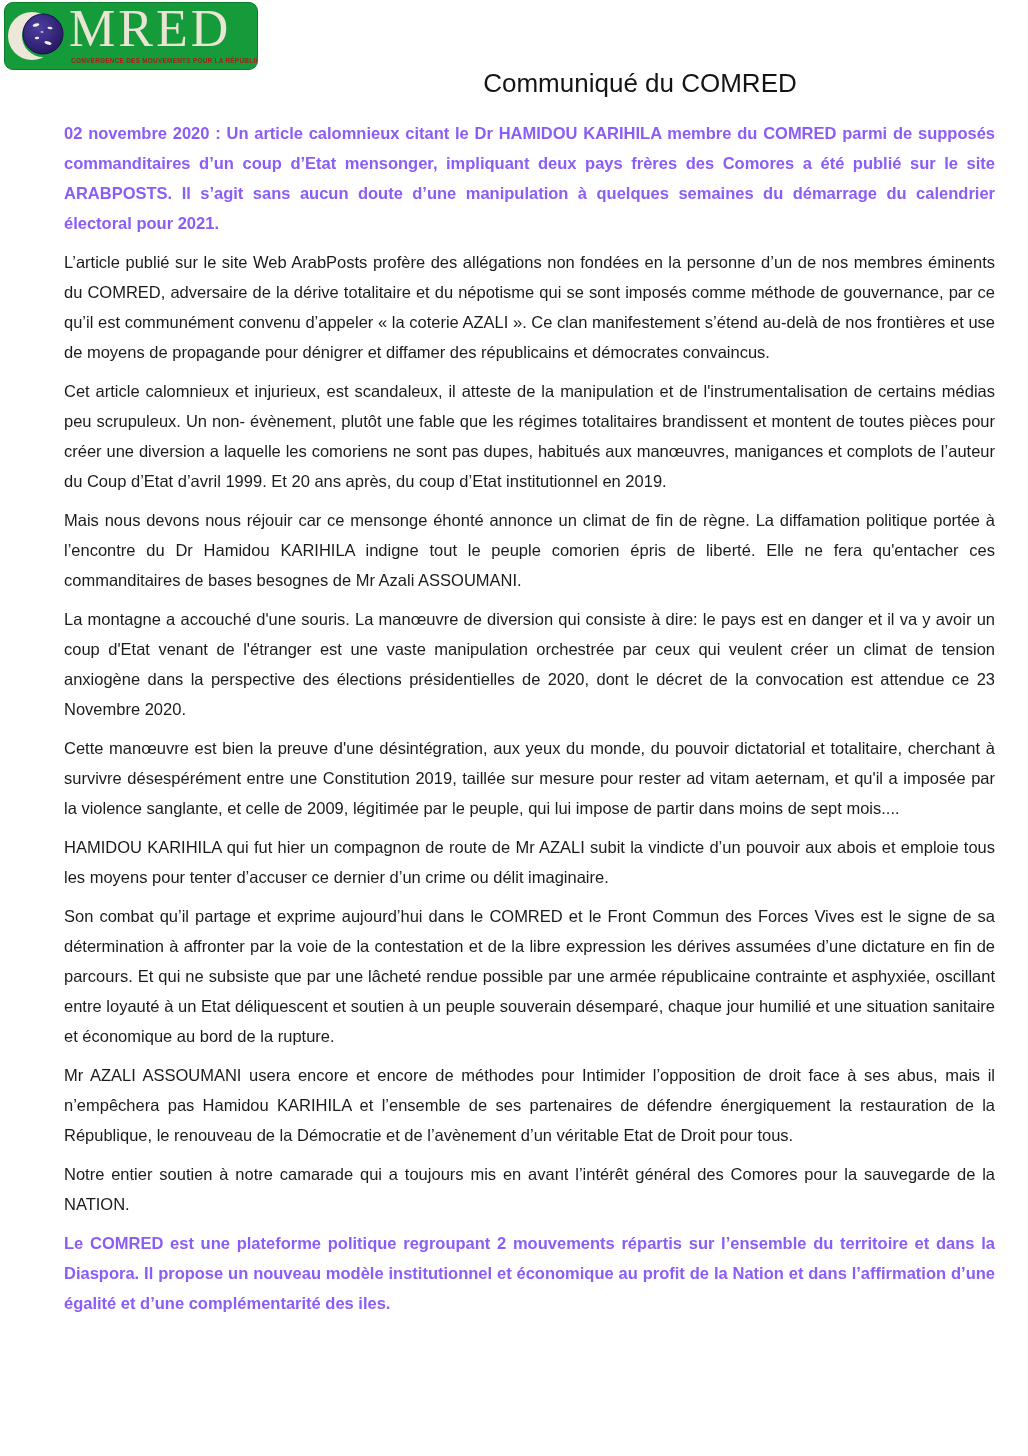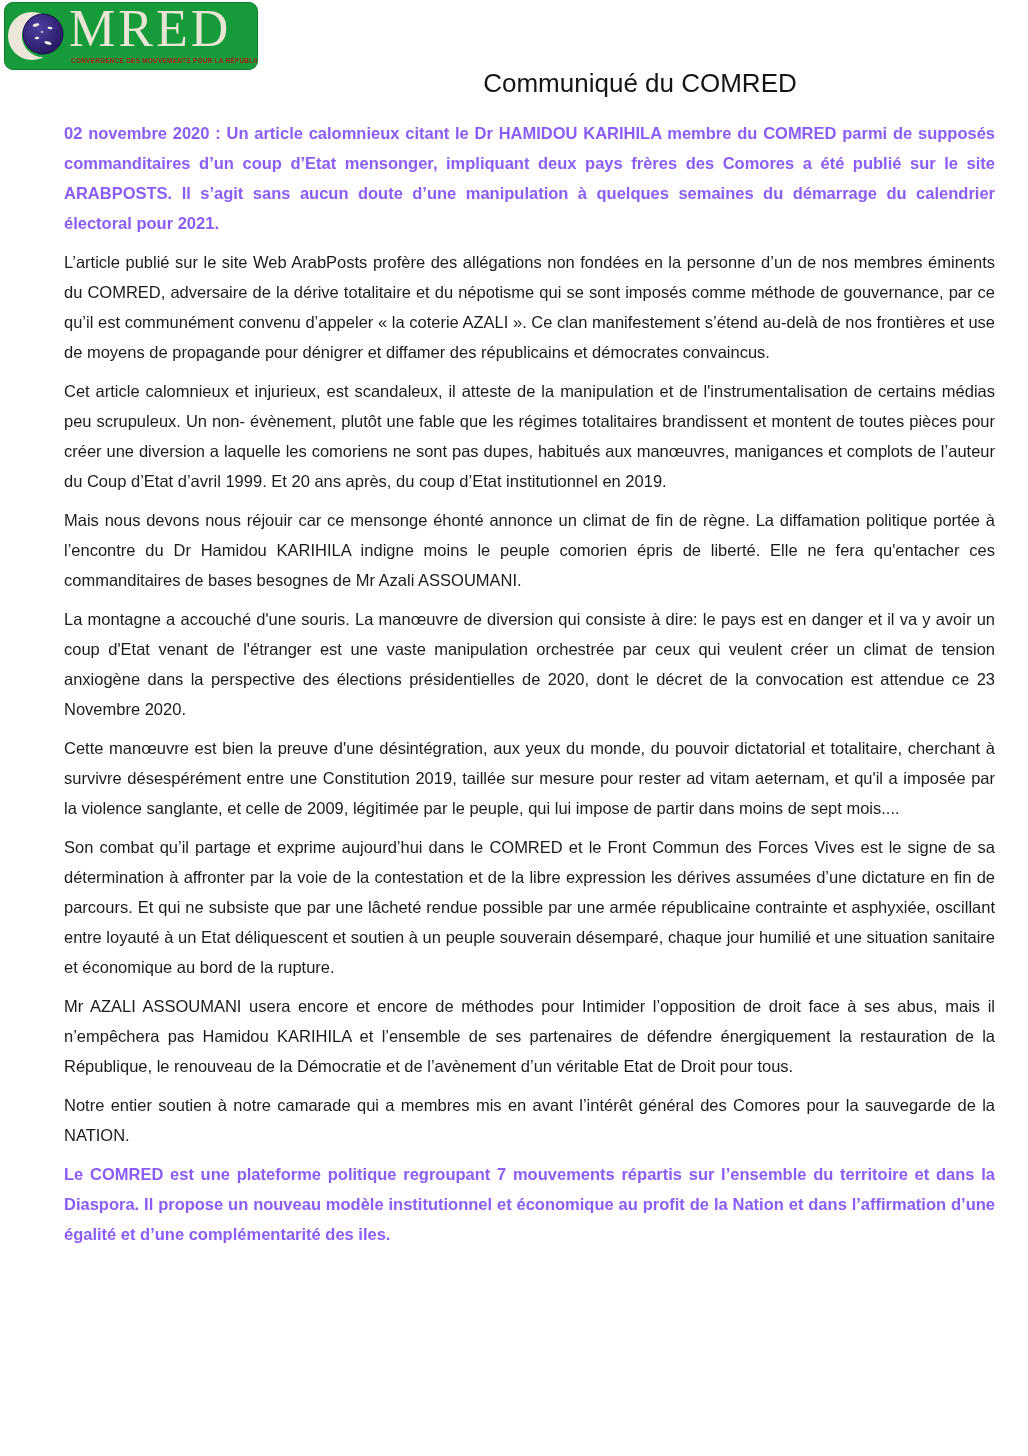--- a/index.html
+++ b/index.html
@@ -86,22 +86,23 @@
       <div class="logo-tagline">CONVERGENCE DES MOUVEMENTS POUR LA RÉPUBLIQUE ET L’ÉTAT DE DROIT</div>
     </div>
 
     <h1 class="title">Communiqué du COMRED</h1>
   </div>
 
   <div class="doc-body">
     <p class="para bold">02 novembre 2020 : Un article calomnieux citant le Dr HAMIDOU KARIHILA membre du COMRED parmi de supposés commanditaires d’un coup d’Etat mensonger, impliquant deux pays frères des Comores a été publié sur le site ARABPOSTS. Il s’agit sans aucun doute d’une manipulation à quelques semaines du démarrage du calendrier électoral pour 2021.</p>
     <p class="para">L’article publié sur le site Web ArabPosts profère des allégations non fondées en la personne d’un de nos membres éminents du COMRED, adversaire de la dérive totalitaire  et du népotisme qui se sont imposés comme méthode de gouvernance, par ce qu’il est communément convenu d’appeler « la coterie AZALI ». Ce clan manifestement s’étend au-delà de nos frontières et use de moyens de propagande pour dénigrer et diffamer des républicains et démocrates convaincus.</p>
     <p class="para">Cet article calomnieux et injurieux, est scandaleux, il atteste de la manipulation et de  l'instrumentalisation de certains médias peu scrupuleux. Un non- évènement, plutôt une fable que les régimes totalitaires brandissent et montent de toutes pièces pour créer une  diversion a laquelle les comoriens ne sont pas dupes, habitués aux manœuvres, manigances et complots de l’auteur du Coup d’Etat d’avril 1999. Et 20 ans après, du coup d’Etat institutionnel en 2019.</p>
-    <p class="para">Mais nous devons nous réjouir car ce mensonge éhonté annonce un climat de fin de règne. La diffamation politique portée à l’encontre  du Dr Hamidou KARIHILA  indigne moins le peuple comorien épris de liberté. Elle ne fera qu'entacher ces commanditaires de bases besognes de Mr Azali ASSOUMANI.</p>
+    <p class="para">Mais nous devons nous réjouir car ce mensonge éhonté annonce un climat de fin de règne. La diffamation politique portée à l’encontre  du Dr Hamidou KARIHILA  indigne tout le peuple comorien épris de liberté. Elle ne fera qu'entacher ces commanditaires de bases besognes de Mr Azali ASSOUMANI.</p>
     <p class="para">La montagne  a accouché d'une souris. La manœuvre de diversion qui consiste à dire: le pays est en danger et il va y avoir un coup d'Etat venant de l'étranger est une vaste manipulation orchestrée par ceux qui veulent créer un climat de tension anxiogène dans la perspective des élections présidentielles de 2020, dont le décret de la convocation est attendue ce 23 Novembre 2020.</p>
     <p class="para">Cette manœuvre est bien la preuve d'une désintégration, aux yeux du monde, du pouvoir dictatorial et totalitaire, cherchant à survivre désespérément   entre une Constitution 2019, taillée sur mesure pour rester ad vitam aeternam, et qu'il a imposée par la violence sanglante, et celle de 2009, légitimée par le peuple, qui lui impose de partir dans moins de sept mois....</p>
+    <p class="para">HAMIDOU KARIHILA qui fut hier un compagnon de route de Mr AZALI subit la vindicte d’un pouvoir aux abois et emploie tous les moyens pour tenter d’accuser ce dernier d’un crime ou délit imaginaire.</p>
     <p class="para">Son combat qu’il partage et exprime aujourd’hui dans le COMRED et le Front Commun des Forces Vives est le signe de sa détermination  à affronter par la voie de la contestation et de la libre expression les dérives assumées d’une dictature en fin de parcours. Et qui ne subsiste que par  une lâcheté  rendue possible  par une armée républicaine contrainte et asphyxiée, oscillant entre loyauté à un Etat déliquescent et soutien à un peuple souverain désemparé, chaque jour humilié et une situation sanitaire et économique au bord de la rupture.</p>
     <p class="para">Mr AZALI ASSOUMANI  usera encore et encore de méthodes pour Intimider  l’opposition de droit face à ses abus, mais il n’empêchera pas Hamidou KARIHILA et l’ensemble de ses partenaires de défendre énergiquement la restauration de la République, le renouveau de la Démocratie et de l’avènement d’un véritable Etat de Droit pour tous.</p>
-    <p class="para">Notre entier soutien à notre camarade  qui a membres mis en avant   l’intérêt général des Comores pour la sauvegarde de la NATION.</p>
-    <p class="para bold">Le COMRED est une plateforme politique regroupant 7 mouvements répartis sur l’ensemble du territoire et dans la Diaspora. Il propose un nouveau modèle institutionnel et économique au profit de la Nation et dans l’affirmation d’une égalité et d’une complémentarité des iles.</p>
+    <p class="para">Notre entier soutien à notre camarade  qui a toujours mis en avant   l’intérêt général des Comores pour la sauvegarde de la NATION.</p>
+    <p class="para bold">Le COMRED est une plateforme politique regroupant 2 mouvements répartis sur l’ensemble du territoire et dans la Diaspora. Il propose un nouveau modèle institutionnel et économique au profit de la Nation et dans l’affirmation d’une égalité et d’une complémentarité des iles.</p>
   </div>
 
 </div>
 
 </body></html>

